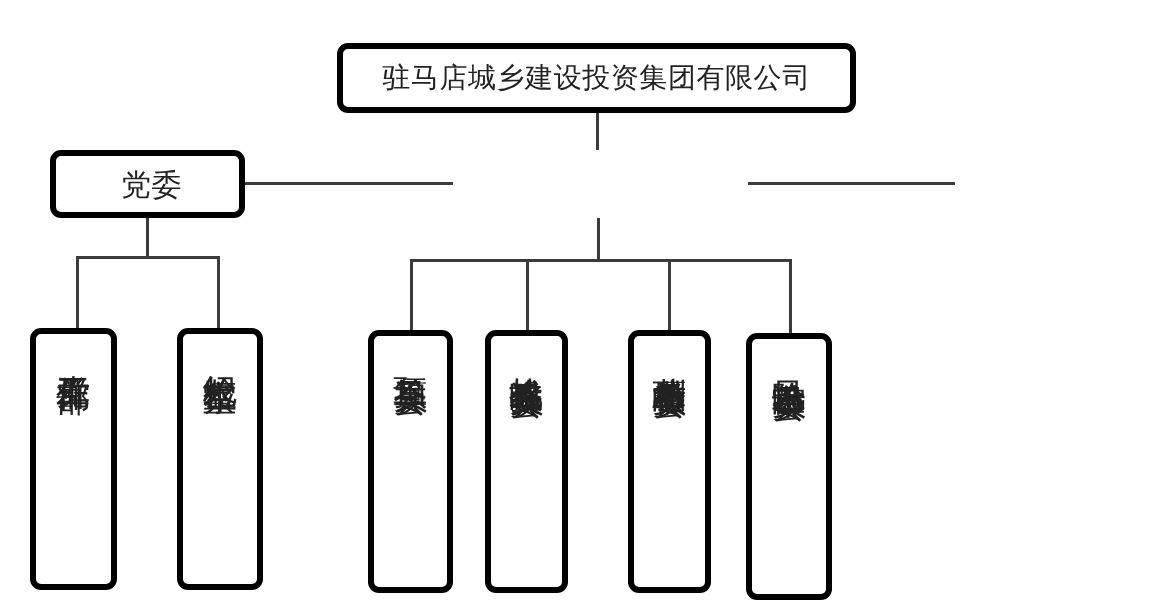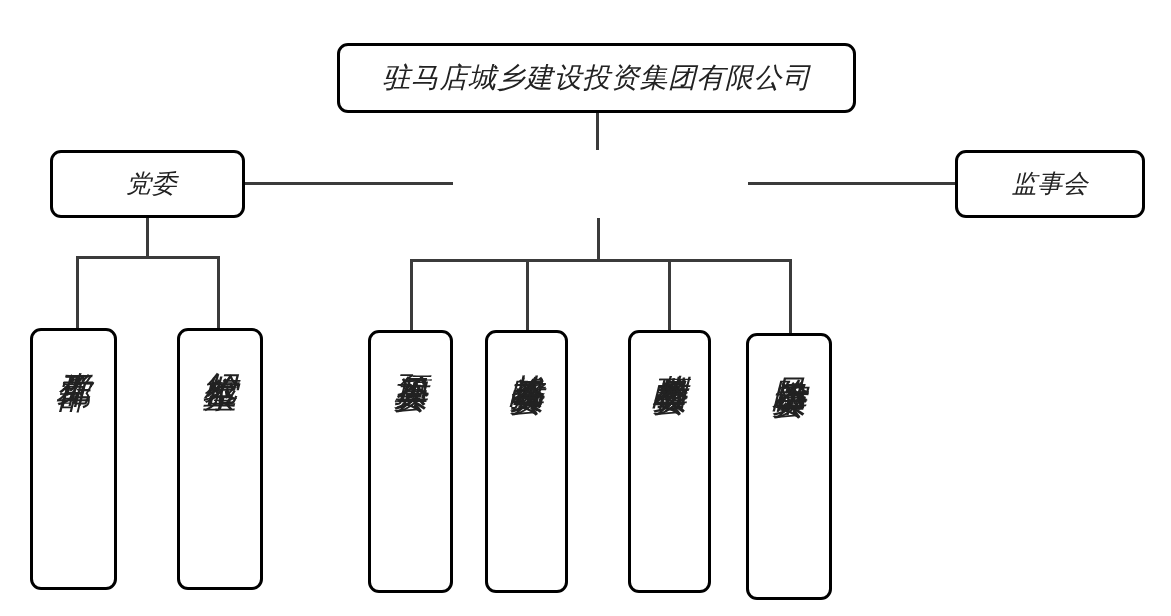--- a/index.html
+++ b/index.html
@@ -13,29 +13,28 @@
   #chart-canvas {
     position: relative;
     width: 1171px;
     height: 616px;
     background: #ffffff;
     overflow: hidden;
   }
   .node {
     position: absolute;
     box-sizing: border-box;
-    border: 3px solid #000000;
+    border: 6px solid #000000;
     border-radius: 11px;
     background: #ffffff;
     display: flex;
     align-items: center;
     justify-content: center;
     color: #222222;
     z-index: 2;
-    font-style: italic;
   }
   .node-label {
     display: block;
     color: #222222;
     letter-spacing: 0.02em;
   }
   
   .node.h .node-label {
     writing-mode: horizontal-tb;
     white-space: nowrap;
@@ -67,27 +66,24 @@
 
 <div id="chart-canvas">
 
   <div class="node h" style="left:337px; top:43px; width:519px; height:70px;">
     <span class="node-label" style="font-size:28px;">驻马店城乡建设投资集团有限公司</span>
   </div>
 
   <div class="line v" style="left:596px; top:113px; width:3px; height:37px;"></div>
 
   <div class="node h" style="left:50px; top:150px; width:195px; height:68px;">
-    <span class="node-label" style="font-size:25px;margin-left:8px;">党委</span>
+    <span class="node-label" style="font-size:30px;margin-left:8px;">党委</span>
   </div>
 
 
-  <div class="node h" style="left:955px; top:150px; width:190px; height:68px;">
-    <span class="node-label" style="font-size:25px;">监事会</span>
-  </div>
 
   <div class="line h" style="left:245px; top:182px; width:208px; height:3px;"></div>
   <div class="line h" style="left:748px; top:182px; width:207px; height:3px;"></div>
 
   <div class="line v" style="left:146px; top:218px; width:3px; height:40px;"></div>
   <div class="line h" style="left:76px; top:256px; width:144px; height:3px;"></div>
   <div class="line v" style="left:76px; top:256px; width:3px; height:74px;"></div>
   <div class="line v" style="left:217px; top:256px; width:3px; height:74px;"></div>
 
   <div class="node v" style="left:30px; top:328px; width:87px; height:262px;">

